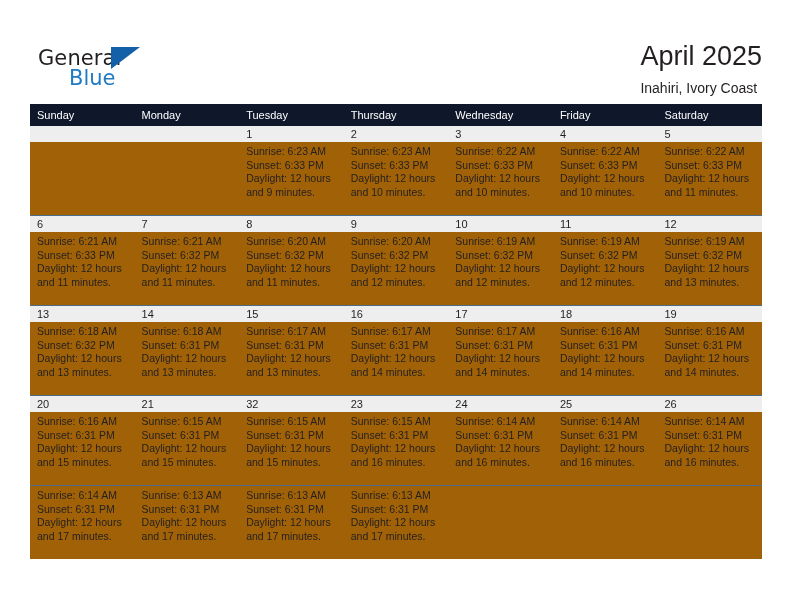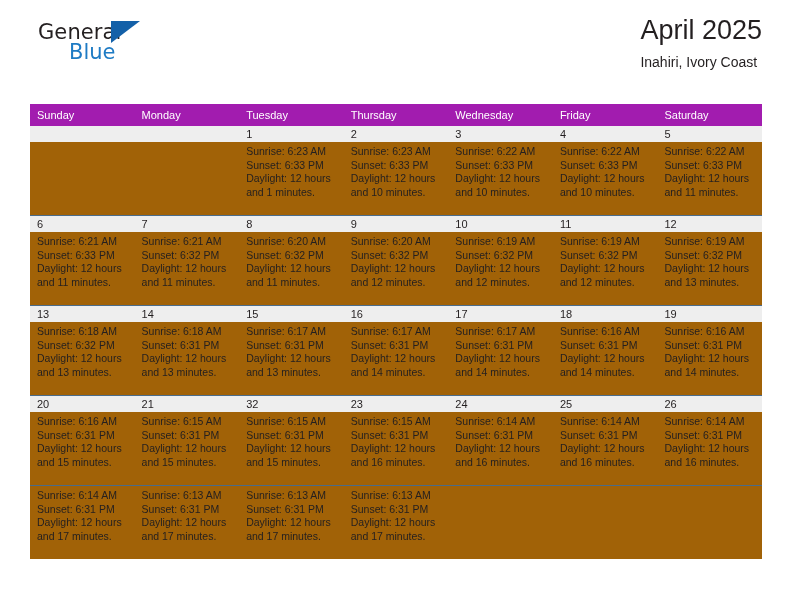--- a/index.html
+++ b/index.html
@@ -18,21 +18,21 @@
     position: relative;
     width: 792px;
     height: 612px;
     box-sizing: border-box;
   }
 
   
   .masthead {
     position: absolute;
     left: 30px;
-    top: 14px;
+    top: 40px;
     right: 30px;
     height: 68px;
   }
   .brand {
     position: absolute;
     left: 8px;
     top: 6px;
     width: 180px;
     height: 56px;
   }
@@ -89,21 +89,21 @@
 
   
   .calendar {
     position: absolute;
     left: 30px;
     top: 104px;
     width: 732px;
   }
   .weekday-row {
     display: flex;
-    background: #a21caf;
+    background: #0f172a;
     height: 22px;
   }
   .weekday {
     flex: 1 1 0;
     box-sizing: border-box;
     padding-left: 7px;
     font-size: 11px;
     line-height: 22px;
     color: #ffffff;
     white-space: nowrap;
@@ -188,21 +188,21 @@
             <div class="daynum-cell">4</div>
             <div class="daynum-cell">5</div>
           </div>
           <div class="week-body">
             <div class="detail-cell"></div>
             <div class="detail-cell"></div>
             <div class="detail-cell">
               <div class="detail-line">Sunrise: 6:23 AM</div>
               <div class="detail-line">Sunset: 6:33 PM</div>
               <div class="detail-line">Daylight: 12 hours</div>
-              <div class="detail-line">and 1 minutes.</div>
+              <div class="detail-line">and 9 minutes.</div>
             </div>
             <div class="detail-cell">
               <div class="detail-line">Sunrise: 6:23 AM</div>
               <div class="detail-line">Sunset: 6:33 PM</div>
               <div class="detail-line">Daylight: 12 hours</div>
               <div class="detail-line">and 10 minutes.</div>
             </div>
             <div class="detail-cell">
               <div class="detail-line">Sunrise: 6:22 AM</div>
               <div class="detail-line">Sunset: 6:33 PM</div>

